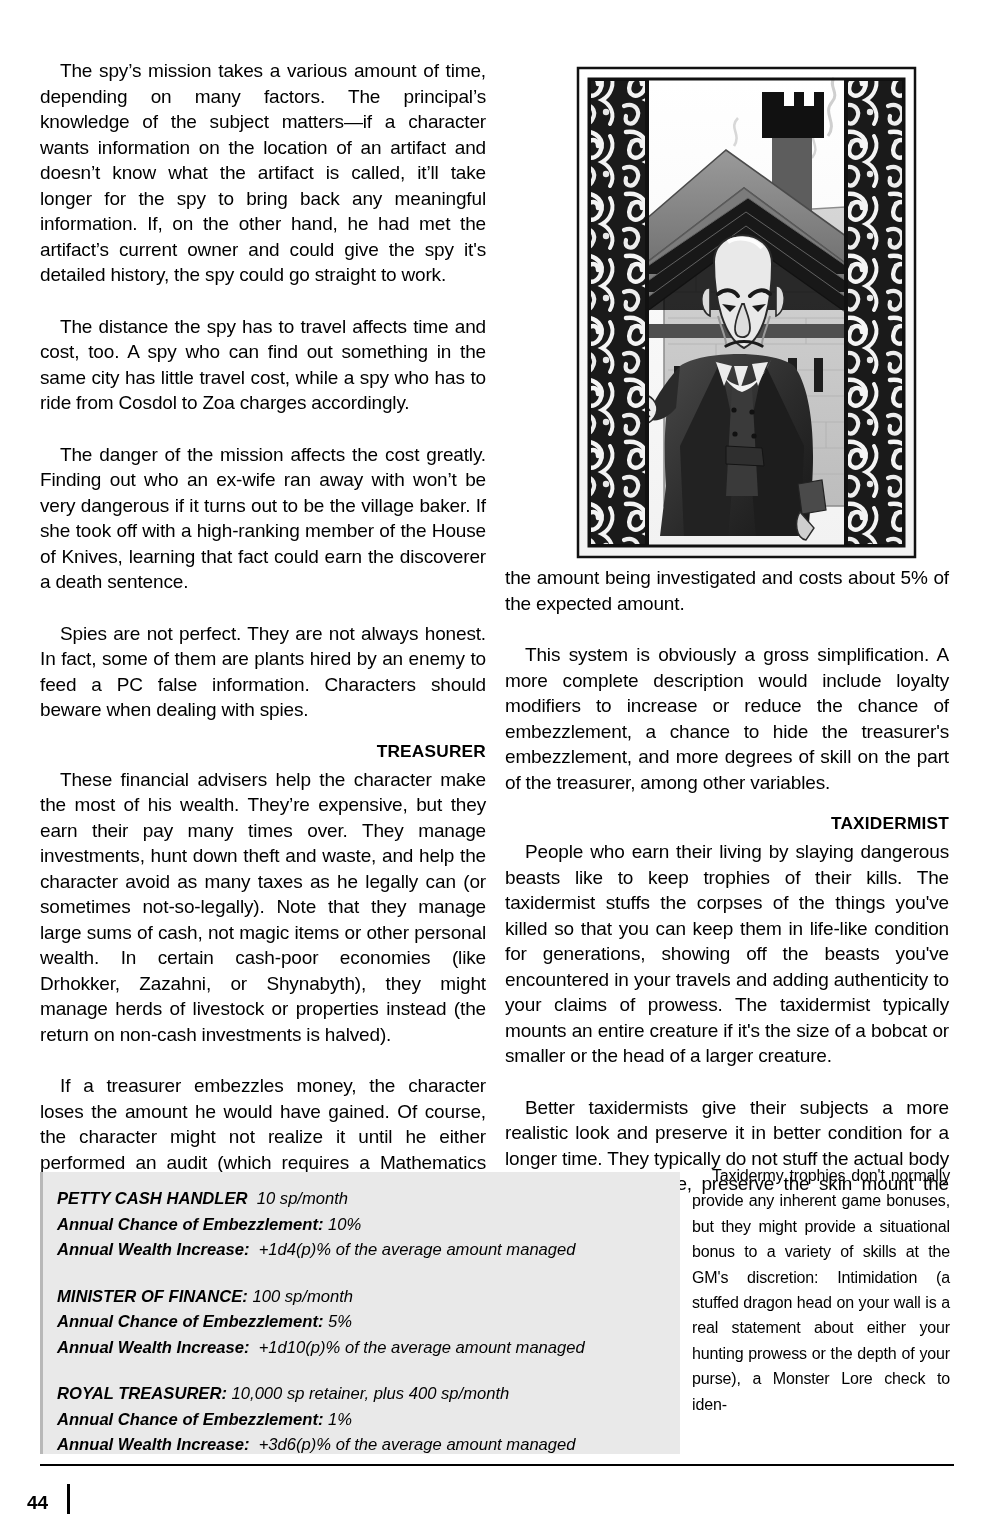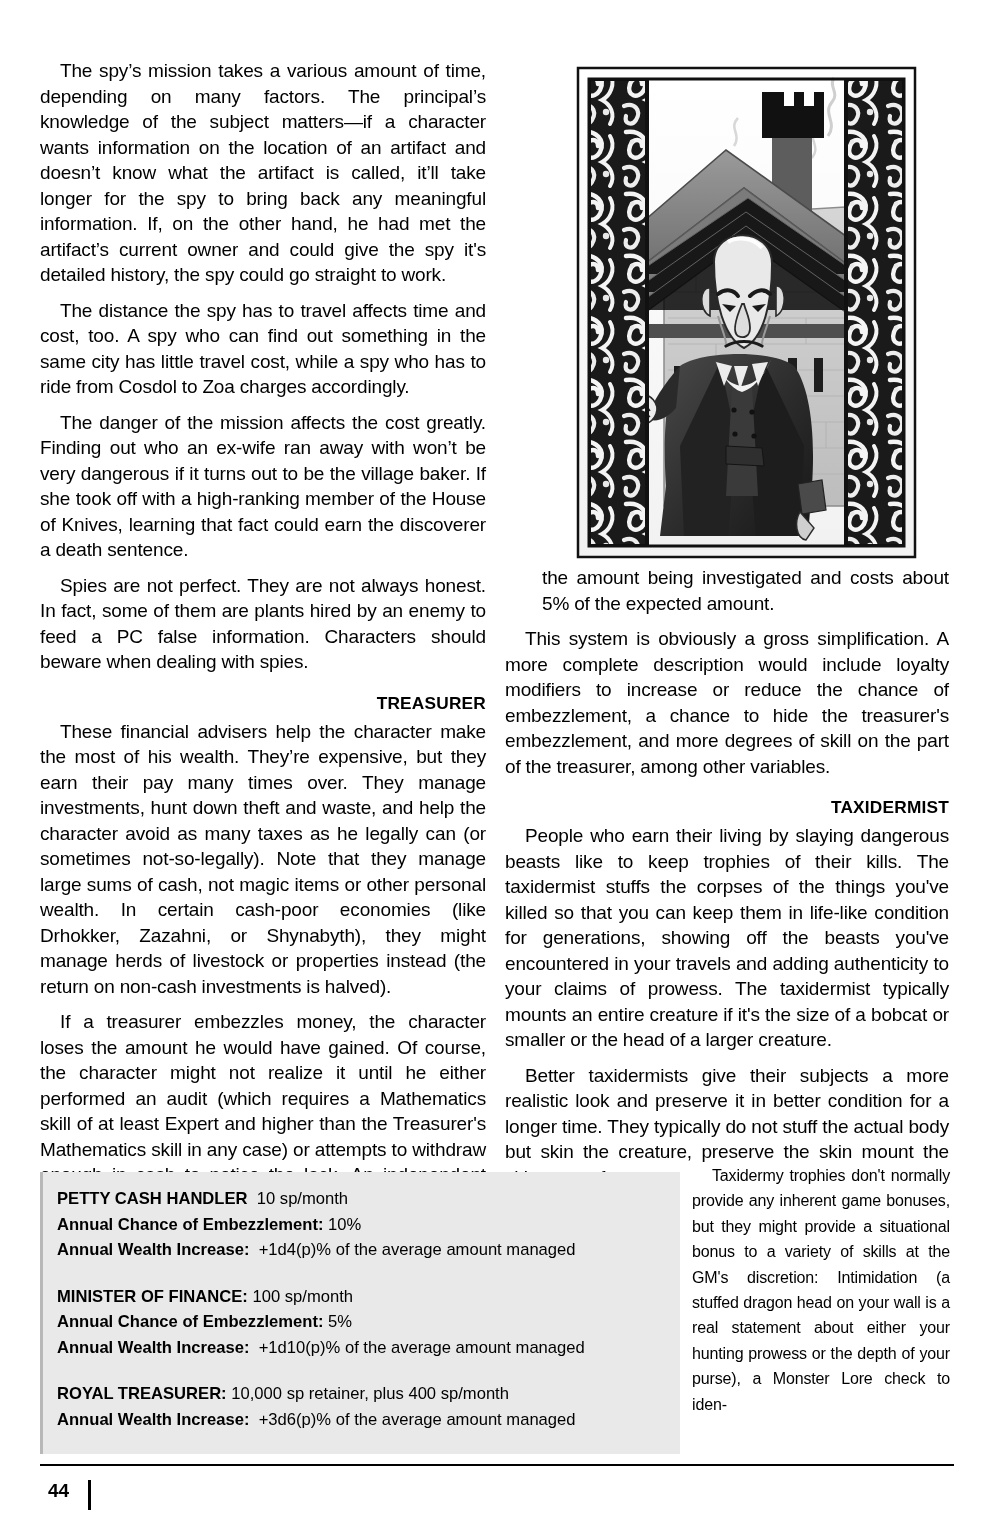--- a/index.html
+++ b/index.html
@@ -28,21 +28,21 @@
     margin: 0 0 0 0;
     text-indent: 20px;
     text-align: justify;
     font-size: 19px;
     line-height: 25.5px;
     letter-spacing: -0.15px;
     word-spacing: -0.1px;
     -webkit-hyphens: none;
     hyphens: none;
   }
-  p.body-para + p.body-para { margin-top: 10px; }
+  p.body-para + p.body-para { margin-top: 26px; }
 
   h2.section-head {
     margin: 16px 0 4px 0;
     font-size: 17.3px;
     line-height: 24px;
     font-weight: bold;
     letter-spacing: 0.2px;
     text-align: right;
     text-indent: 0;
   }
@@ -80,21 +80,21 @@
     top: 1172px;
     width: 640px;
     height: 282px;
     background: #e9e9e9;
     border-left: 3px solid #b8b8b8;
     box-sizing: border-box;
   }
   .statbox-inner {
     padding: 14px 14px 10px 14px;
   }
-  .stat-group { margin-bottom: 21px; }
+  .stat-group { margin-bottom: 21px; font-style: italic; }
   .stat-group:last-child { margin-bottom: 12px; }
   .stat-line {
     font-size: 16.6px;
     line-height: 25.5px;
     white-space: nowrap;
   }
   .stat-line b { font-weight: bold; }
 
   
   .col-right-bottom {
@@ -113,26 +113,26 @@
   .footer-rule {
     position: absolute;
     left: 40px;
     top: 1464px;
     width: 914px;
     height: 2px;
     background: #000000;
   }
   .footer {
     position: absolute;
-    left: 48px;
+    left: 27px;
     top: 1480px;
     width: 600px;
     height: 34px;
     display: flex;
-    align-items: flex-start;
+    align-items: flex-end;
   }
   .footer-page {
     font-size: 19px;
     font-weight: bold;
     width: 40px;
   }
   .footer-divider {
     width: 3px;
     height: 30px;
     background: #000000;
@@ -295,21 +295,21 @@
       <rect x="271" y="14" width="56" height="465" fill="none" stroke="#111111" stroke-width="2"></rect>
 
       <line x1="72" y1="14" x2="72" y2="479" stroke="#111111" stroke-width="2"></line>
       <line x1="269" y1="14" x2="269" y2="479" stroke="#111111" stroke-width="2"></line>
 
       <rect x="13" y="13" width="315" height="467" fill="none" stroke="#111111" stroke-width="3"></rect>
     </svg>
   </div>
 
   <div class="col-right-top">
-    <p class="body-para" style="text-indent:0;margin-left:37px;">the amount being investigated and costs about 5% of the expected amount.</p>
+    <p class="body-para" style="text-indent:0;">the amount being investigated and costs about 5% of the expected amount.</p>
     <p class="body-para">This system is obviously a gross simplification. A more complete description would include loyalty modifiers to increase or reduce the chance of embezzlement, a chance to hide the treasurer's embezzlement, and more degrees of skill on the part of the treasurer, among other variables.</p>
 
     <h2 class="section-head">TAXIDERMIST</h2>
 
     <p class="body-para">People who earn their living by slaying dangerous beasts like to keep trophies of their kills. The taxidermist stuffs the corpses of the things you've killed so that you can keep them in life-like condition for generations, showing off the beasts you've encountered in your travels and adding authenticity to your claims of prowess. The taxidermist typically mounts an entire creature if it's the size of a bobcat or smaller or the head of a larger creature.</p>
     <p class="body-para">Better taxidermists give their subjects a more realistic look and preserve it in better condition for a longer time. They typically do not stuff the actual body but skin the creature, preserve the skin mount the skin over a frame.</p>
   </div>
 
   <div class="statbox">
     <div class="statbox-inner">
@@ -334,20 +334,23 @@
           <b>Annual Chance of Embezzlement:</b> <span>5%</span>
         </div>
         <div class="stat-line">
           <b>Annual Wealth Increase:</b>&nbsp; <span>+1d10(p)% of the average amount managed</span>
         </div>
       </div>
 
       <div class="stat-group">
         <div class="stat-line">
           <b>ROYAL TREASURER:</b> <span>10,000 sp retainer, plus 400 sp/month</span>
+        </div>
+        <div class="stat-line">
+          <b>Annual Chance of Embezzlement:</b> <span>1%</span>
         </div>
         <div class="stat-line">
           <b>Annual Wealth Increase:</b>&nbsp; <span>+3d6(p)% of the average amount managed</span>
         </div>
       </div>
 
     </div>
   </div>
 
   <div class="col-right-bottom">

